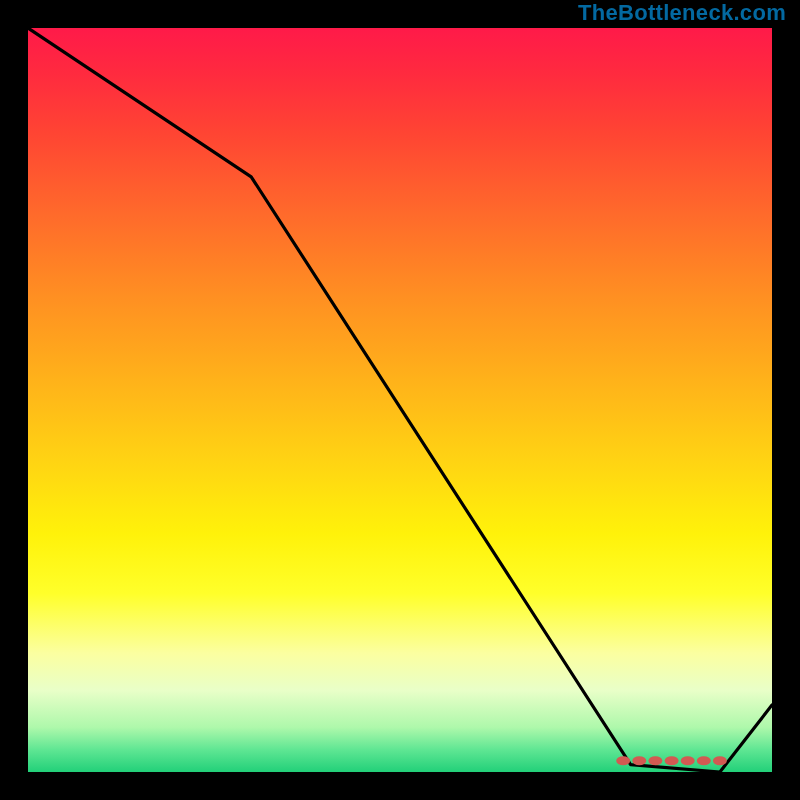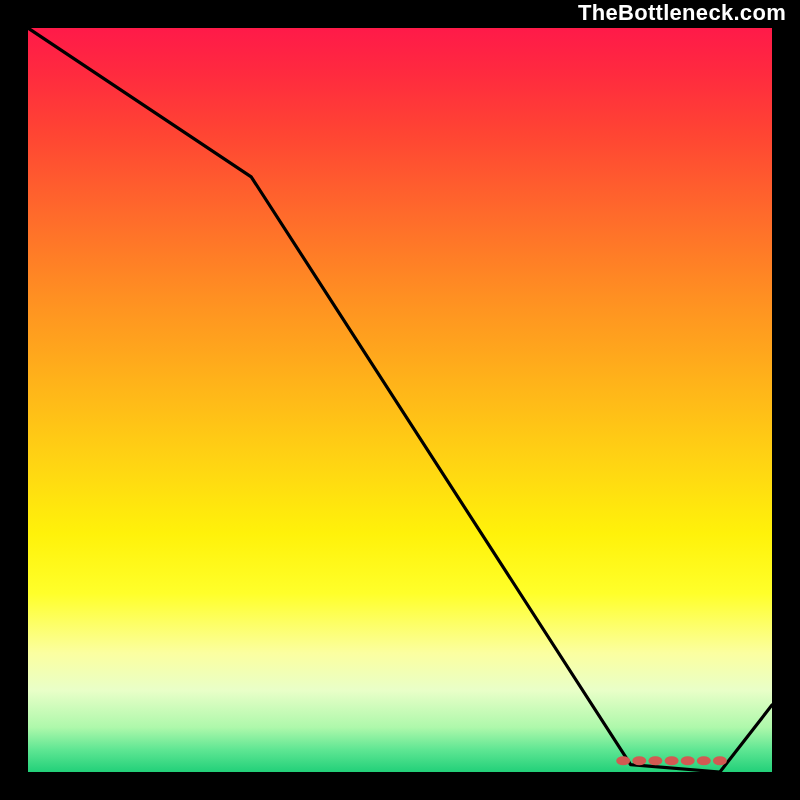--- a/index.html
+++ b/index.html
@@ -14,21 +14,21 @@
   .frame {
     position: relative;
     width: 800px;
     height: 800px;
     background: #000;
   }
   .attrib {
     position: absolute;
     top: 0px;
     right: 14px;
-    color: #ffffff;
+    color: #0369a1;
     font-size: 22px;
     font-weight: 600;
     letter-spacing: 0.3px;
     user-select: none;
   }
   .plot {
     position: absolute;
     left: 28px;
     top: 28px;
     width: 744px;

